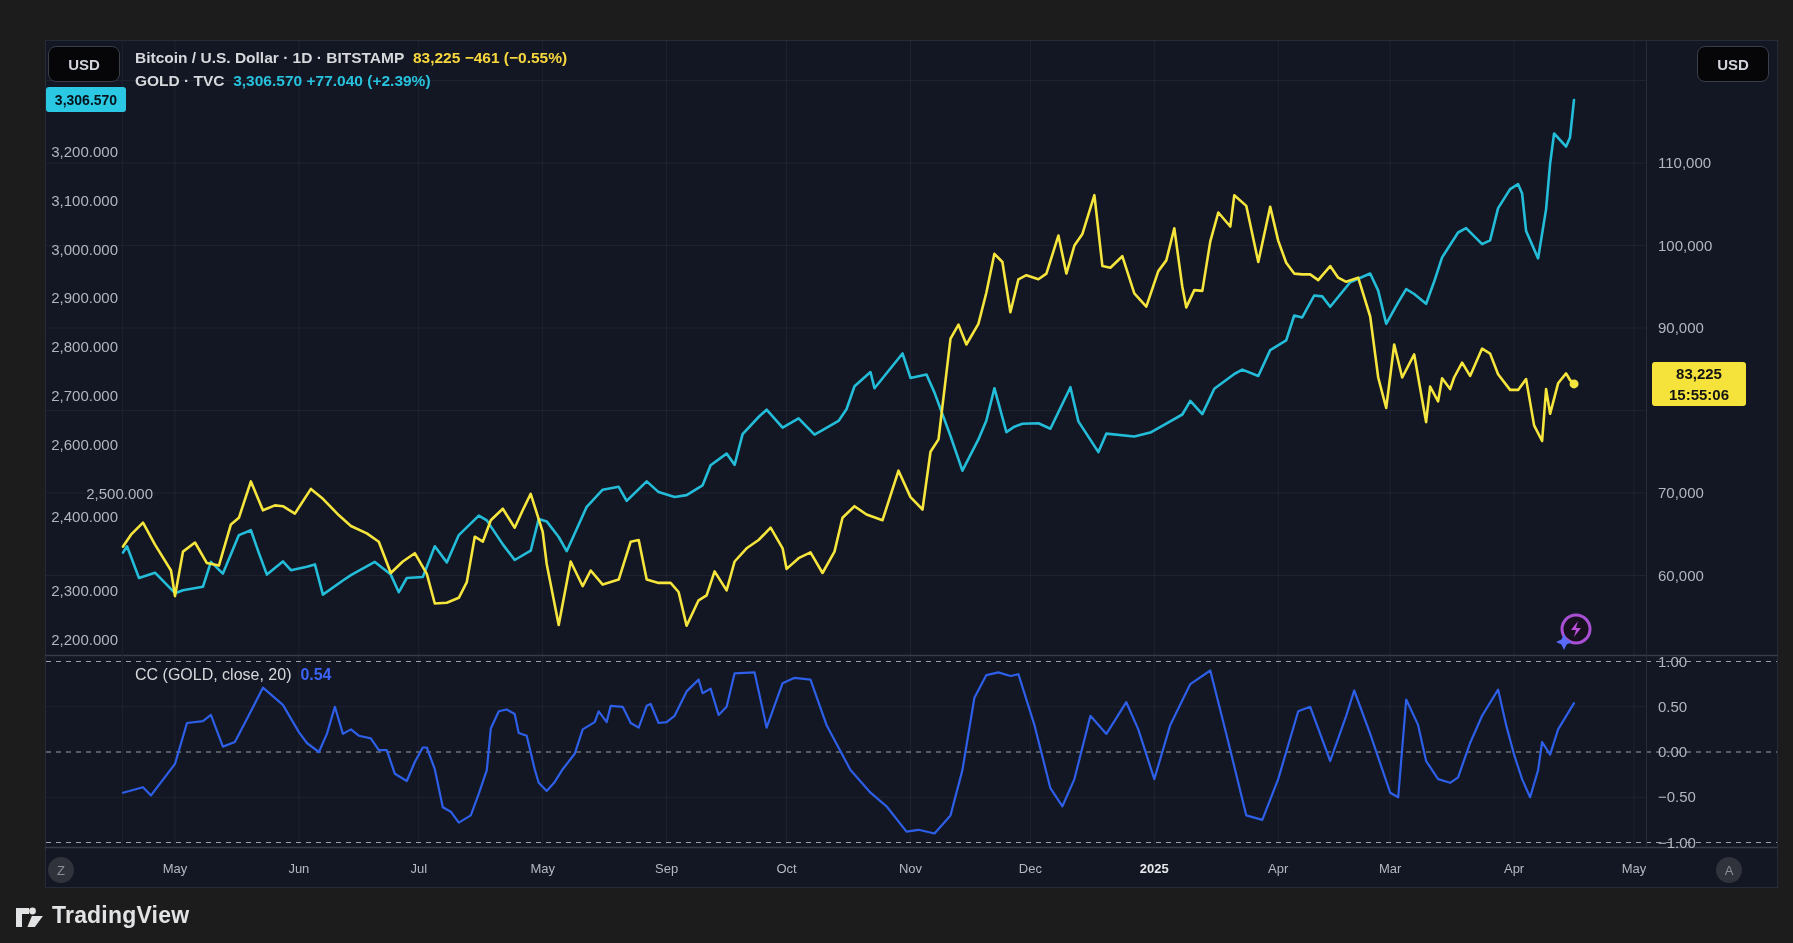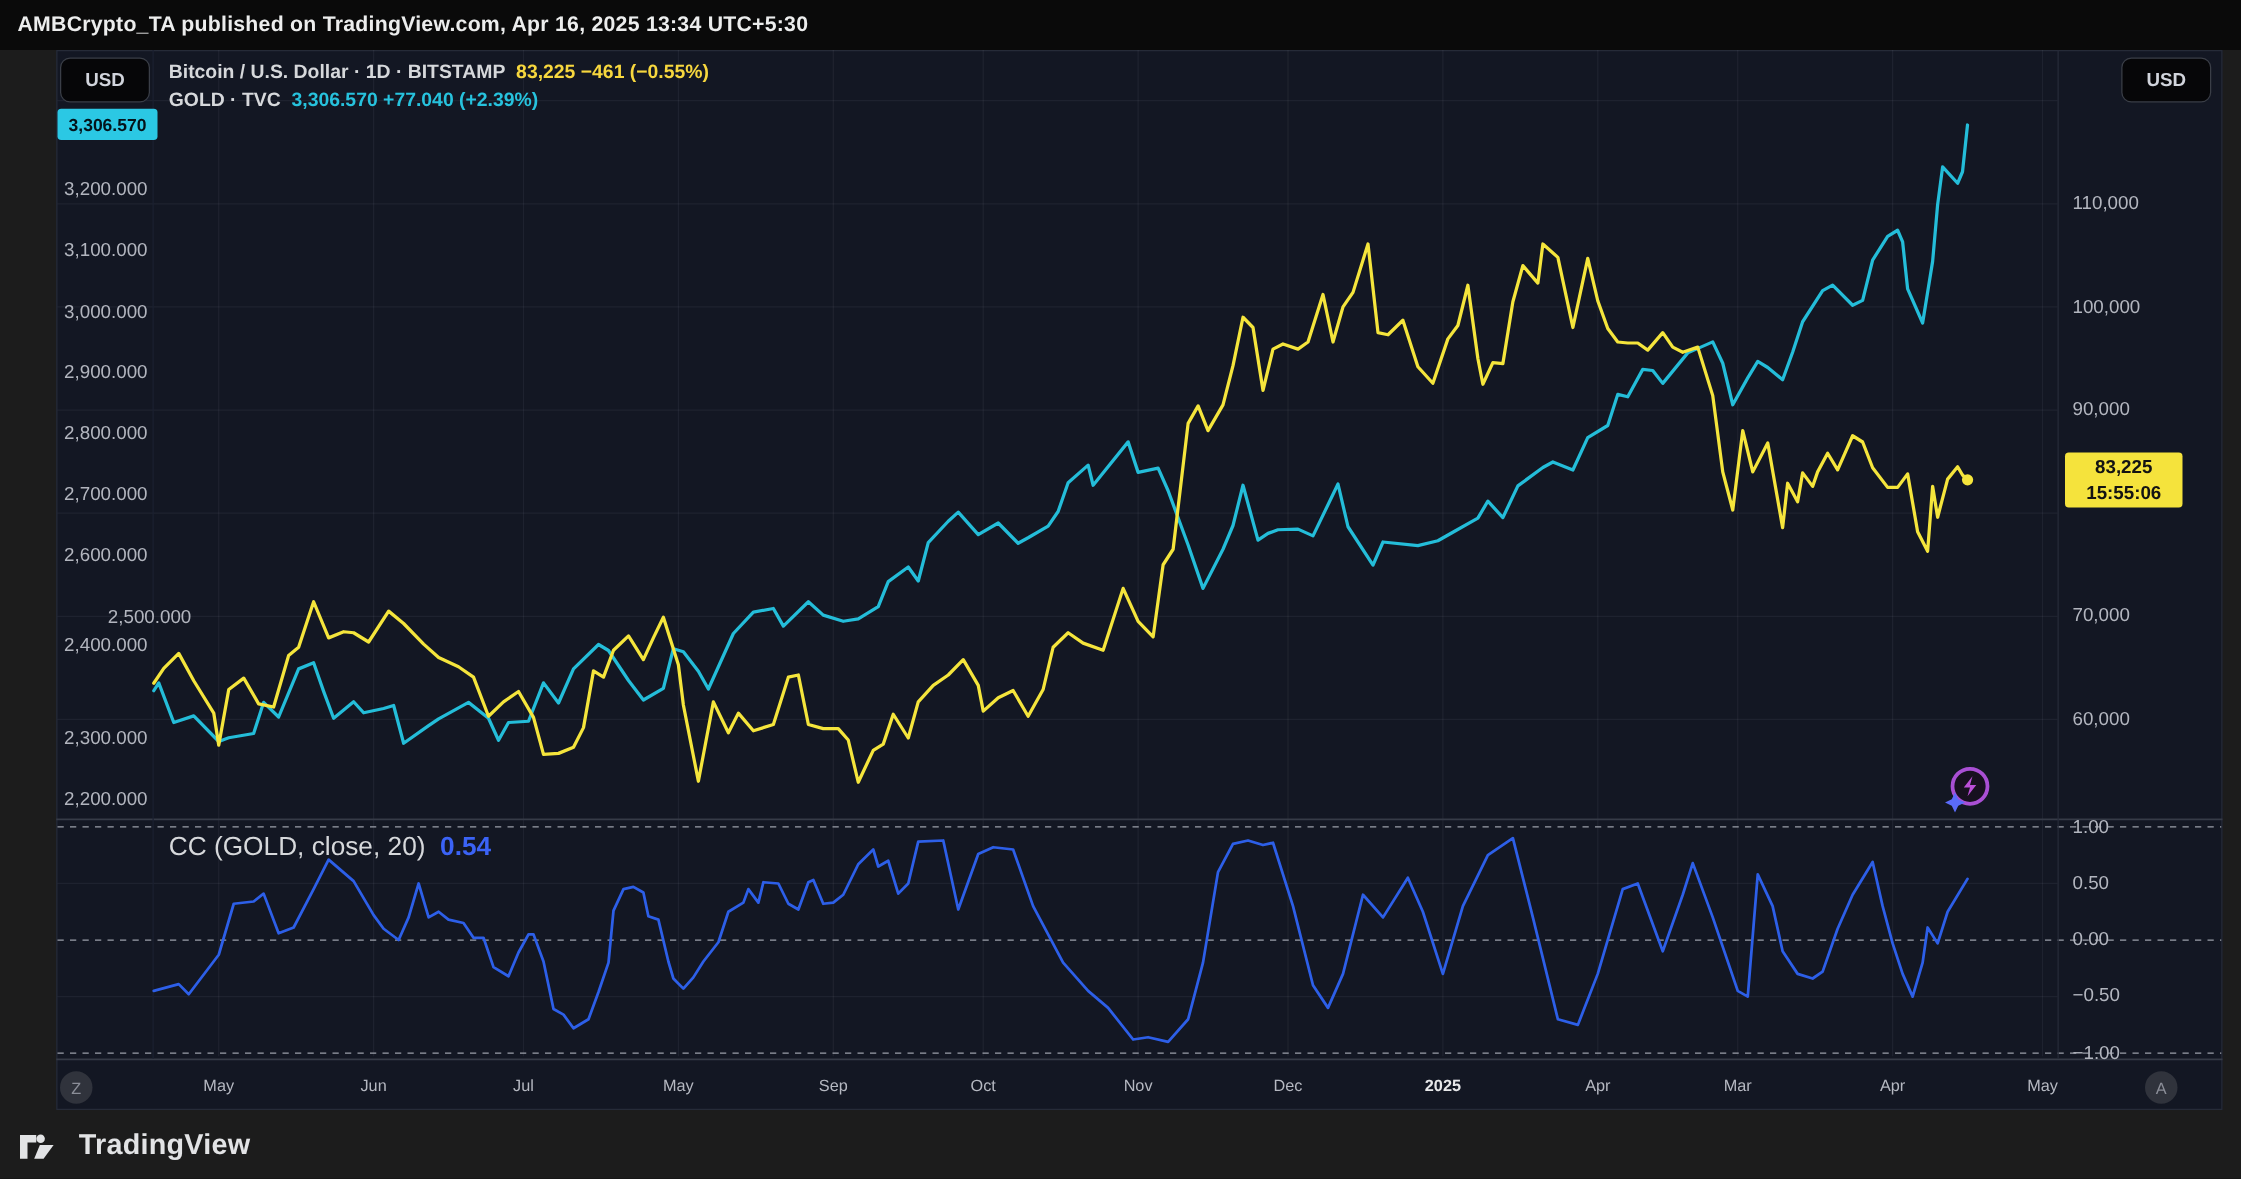--- a/index.html
+++ b/index.html
@@ -11,40 +11,37 @@
   .usd-btn{position:absolute;width:70px;height:34px;background:#060608;border:1px solid #3a3e47;border-radius:8px;color:#d1d4dc;font-size:15px;font-weight:bold;display:flex;align-items:center;justify-content:center;}
   #usd-left{left:48px;top:46px;}
   #usd-right{left:1697px;top:46px;}
   #gold-badge{position:absolute;left:46px;top:90px;width:80px;height:25px;background:#2bc8e4;border-radius:3px;color:#04131a;font-size:14px;display:flex;align-items:center;justify-content:center;font-weight:bold;}
   #btc-badge{position:absolute;left:1652px;top:362px;width:94px;height:44px;background:#f5e33c;border-radius:3px;color:#131313;font-size:15px;font-weight:bold;display:flex;flex-direction:column;align-items:center;justify-content:center;line-height:21px;}
   #legend{position:absolute;left:135px;top:46px;font-size:15.5px;}
   .lg-row{height:23px;display:flex;align-items:center;white-space:pre;}
   .lg-main{color:#d6d8db;font-weight:bold;}
   .lg-yellow{color:#f7d73e;font-weight:bold;}
   .lg-cyan{color:#27c2dd;font-weight:bold;}
-  #cc-legend{position:absolute;left:135px;top:666px;font-size:21px;display:flex;white-space:pre;}
+  #cc-legend{position:absolute;left:135px;top:666px;font-size:16px;display:flex;white-space:pre;}
   .axis-label{position:absolute;color:#b2b5be;font-size:15px;}
   .axis-label.right{left:1658px;}
   .axis-label.left{width:72px;text-align:right;left:46px;}
   .month-label{position:absolute;top:861px;transform:translateX(-50%);color:#b5b8c1;font-size:13px;}
   .month-label.year{color:#e7e8ea;font-weight:bold;}
   .axis-circle{position:absolute;top:857px;width:26px;height:26px;border-radius:50%;background:#30333c;color:#8b8e98;font-size:13px;display:flex;align-items:center;justify-content:center;}
   #footer{position:absolute;left:0;top:888px;width:100%;height:55px;background:#1c1c1c;display:flex;align-items:center;}
-  #tv-brand{display:flex;align-items:center;gap:19px;padding-left:14px;}
+  #tv-brand{display:flex;align-items:center;gap:8px;padding-left:14px;}
   #tv-brand .word{color:#e2e3e5;font-size:23px;font-weight:bold;letter-spacing:.2px;}
   #ai-icon{position:absolute;left:1551px;top:608px;width:46px;height:46px;}
 </style>
 </head>
 <body>
 
 <div id="page">
 
-  <div id="header">
-    <span class="title">AMBCrypto_TA published on TradingView.com, Apr 16, 2025 13:34 UTC+5:30</span>
-  </div>
 
   <div id="widget"></div>
 
   <svg id="chart-svg" width="1793" height="943">
       <line x1="174.96587926509187" y1="40" x2="174.96587926509187" y2="845" stroke="rgba(240,243,250,0.055)" stroke-width="1"></line>
       <line x1="298.88451443569556" y1="40" x2="298.88451443569556" y2="845" stroke="rgba(240,243,250,0.055)" stroke-width="1"></line>
       <line x1="418.8057742782152" y1="40" x2="418.8057742782152" y2="845" stroke="rgba(240,243,250,0.055)" stroke-width="1"></line>
       <line x1="542.724409448819" y1="40" x2="542.724409448819" y2="845" stroke="rgba(240,243,250,0.055)" stroke-width="1"></line>
       <line x1="666.6430446194225" y1="40" x2="666.6430446194225" y2="845" stroke="rgba(240,243,250,0.055)" stroke-width="1"></line>
       <line x1="786.5643044619422" y1="40" x2="786.5643044619422" y2="845" stroke="rgba(240,243,250,0.055)" stroke-width="1"></line>

